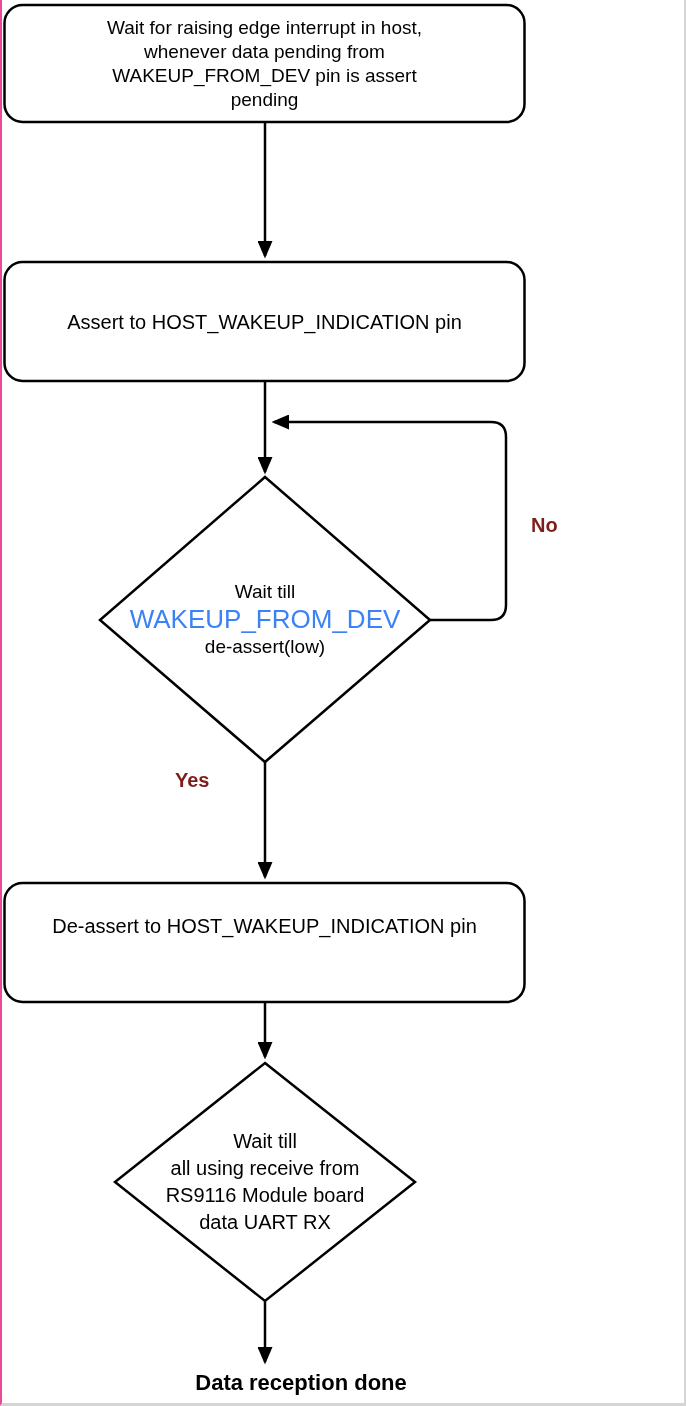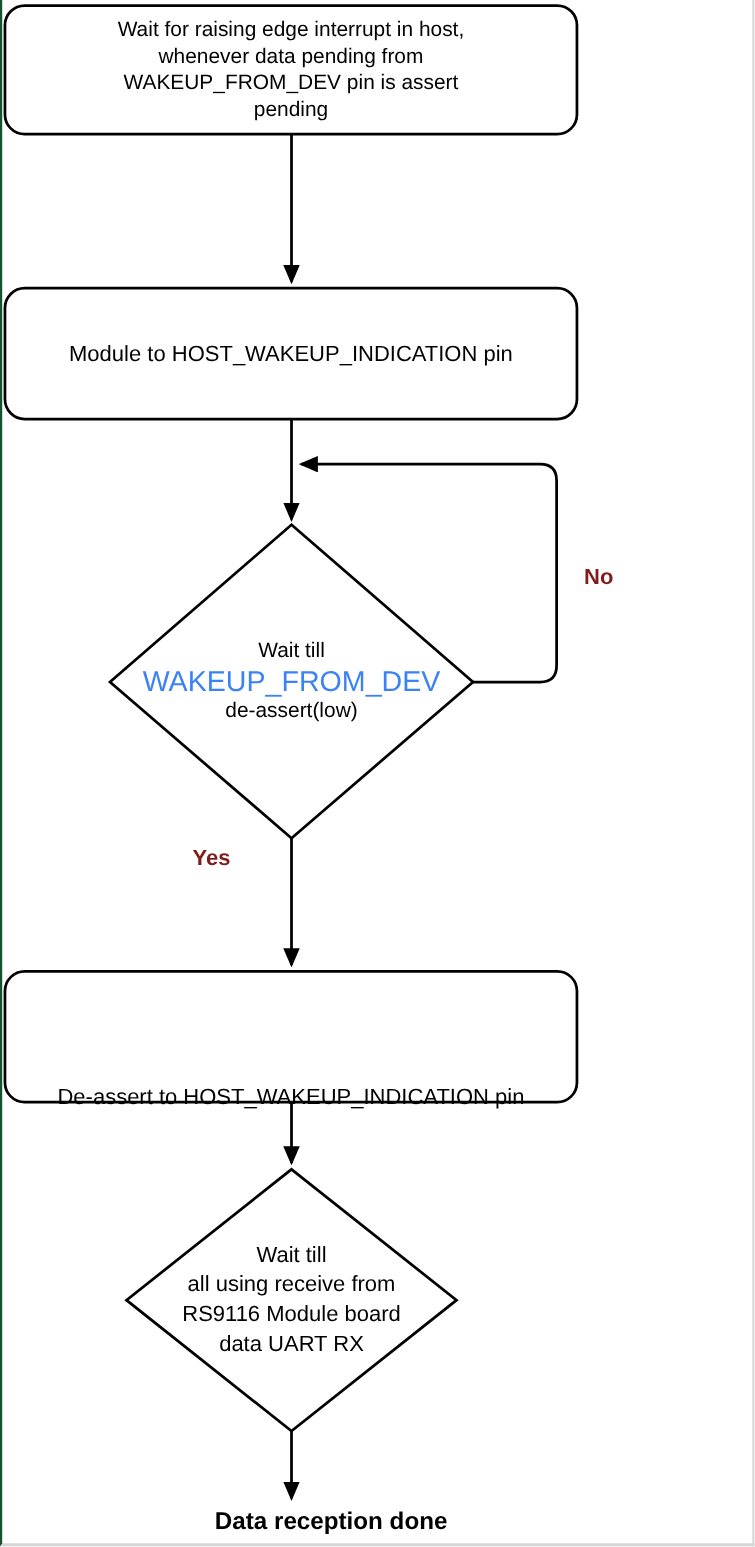--- a/index.html
+++ b/index.html
@@ -7,21 +7,21 @@
     padding: 0;
     background: #ffffff;
     font-family: "Liberation Sans", sans-serif;
   }
   .canvas {
     position: relative;
     width: 686px;
     height: 1406px;
     background: #ffffff;
     box-sizing: border-box;
-    border-left: 2px solid #14532d;
+    border-left: 2px solid #ec4899;
     border-right: 2px solid #d5d5d5;
     border-bottom: 3px solid #d5d5d5;
     overflow: hidden;
   }
   .shape-layer {
     position: absolute;
     left: 0;
     top: 0;
     width: 686px;
     height: 1406px;
@@ -74,21 +74,21 @@
     font-size: 22px;
     font-weight: bold;
     color: #000000;
     white-space: nowrap;
     margin-left: 36px;
   }
   
   .t-start    { left: 2px;   top: 5px;    width: 521px; height: 117px; }
   .t-assert   { left: 2px;   top: 262px;  width: 521px; height: 119px; }
   .t-d1       { left: 98px;  top: 477px;  width: 330px; height: 285px; }
-  .t-deassert { left: 2px;   top: 927px;  width: 521px; height: 142px; }
+  .t-deassert { left: 2px;   top: 855px;  width: 521px; height: 142px; }
   .t-d2       { left: 113px; top: 1063px; width: 300px; height: 238px; }
   .l-no  { left: 529px; top: 514px; }
   .l-yes { left: 173px; top: 769px; }
 </style>
 </head>
 <body>
 
 <div class="canvas">
 
   <svg class="shape-layer" width="686" height="1406" viewBox="0 0 686 1406" fill="none" stroke="#000000" stroke-width="2.5">
@@ -122,21 +122,21 @@
   </svg>
 
   <div class="node-text t-start">
     <span class="line">Wait for raising edge interrupt in host,</span>
     <span class="line">whenever data pending from</span>
     <span class="line">WAKEUP_FROM_DEV pin is assert</span>
     <span class="line">pending</span>
   </div>
 
   <div class="node-text t-assert">
-    <span class="process-label">Module to HOST_WAKEUP_INDICATION pin</span>
+    <span class="process-label">Assert to HOST_WAKEUP_INDICATION pin</span>
   </div>
 
   <div class="node-text t-d1">
     <span class="line">Wait till</span>
     <span class="accent-line">WAKEUP_FROM_DEV</span>
     <span class="line">de-assert(low)</span>
   </div>
 
   <div class="edge-label l-no">No</div>
   <div class="edge-label l-yes">Yes</div>

